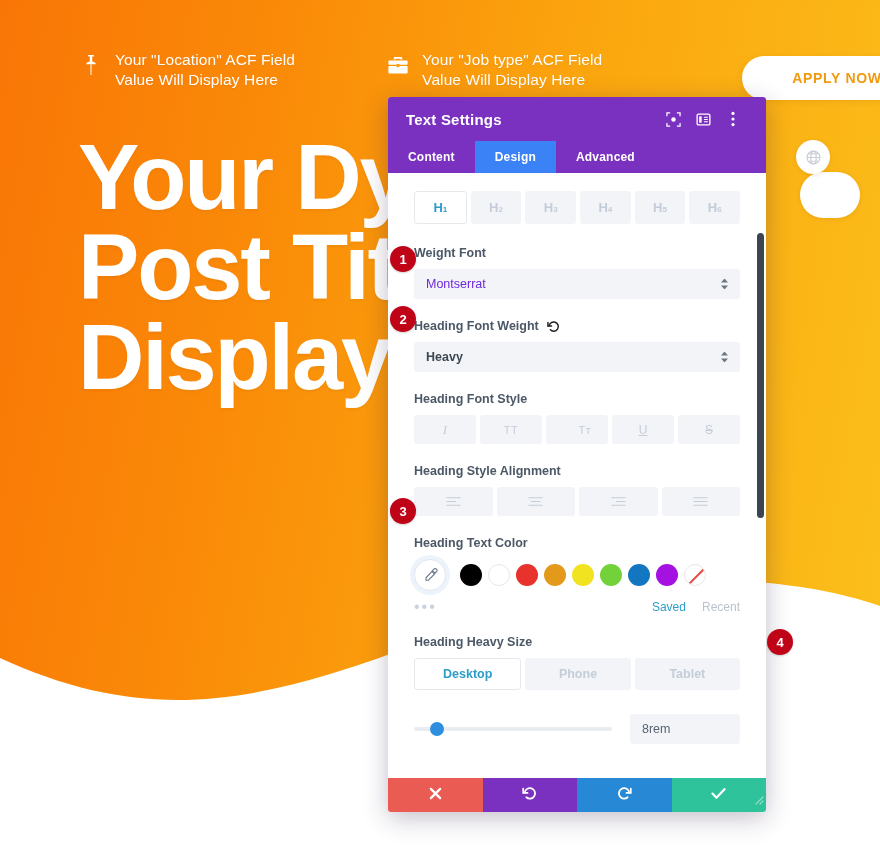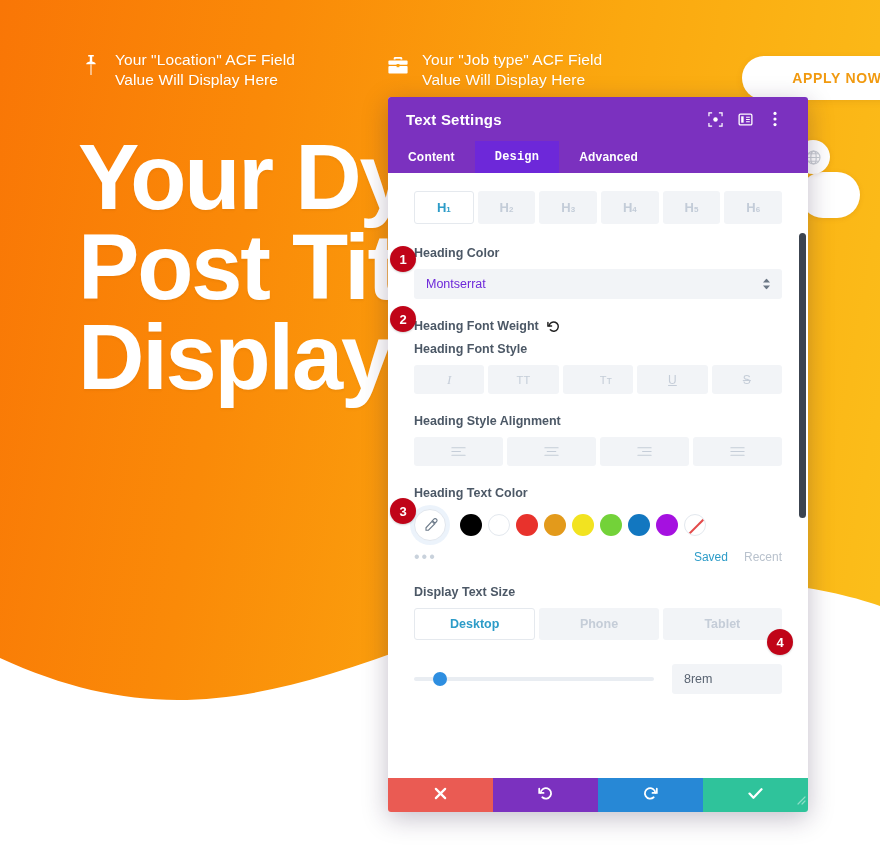--- a/index.html
+++ b/index.html
@@ -76,21 +76,21 @@
     color: #ffffff;
     font-size: 92px; font-weight: 900; line-height: .98;
     letter-spacing: -2.2px;
     text-shadow: 0 2px 2px rgba(160,85,0,.10);
   }
   #hero-heading .ln { display: block; white-space: nowrap; }
 
   
   #settings-panel {
     position: absolute; left: 388px; top: 97px;
-    width: 420px; height: 715px;
+    width: 378px; height: 715px;
     background: #ffffff;
     box-shadow: 0 6px 26px rgba(40,20,60,.28);
     display: flex; flex-direction: column;
     overflow: hidden;
     border-radius: 3px;
   }
   
   #panel-titlebar {
     height: 44px; background: #7b31bf;
     display: flex; align-items: center; padding: 0 18px;
@@ -107,21 +107,21 @@
   
   #panel-tabs {
     height: 32px; background: #7b31bf; display: flex; flex: 0 0 32px;
   }
   .ptab {
     display: flex; align-items: center; justify-content: center;
     padding: 0 20px; height: 32px;
     color: #ffffff; font-size: 12px; font-weight: 700; letter-spacing: .2px;
     cursor: pointer;
   }
-  .ptab.active { background: #6d28d9; font-family: Liberation Mono, monospace; }
+  .ptab.active { background: #3b82f6; }
 
   
   #panel-body {
     flex: 1 1 auto; position: relative; background: #fff;
     overflow: hidden; padding: 0 0 0 0;
   }
   #panel-scrollwrap { position: absolute; inset: 0; padding: 18px 26px 8px 26px; }
 
   
   .hlevels { display: flex; gap: 4px; margin-bottom: 22px; }
@@ -360,38 +360,47 @@
             <span>H</span>
               <sub>5</sub>
           </div>
           <div class="hlevel">
             <span>H</span>
               <sub>6</sub>
           </div>
         </div>
 
         <div class="field-label">
-          <span>Heading Color</span>
+          <span>Weight Font</span>
         </div>
         <div class="select-box">
           <span>Montserrat</span>
           <span class="select-caret">
             <svg width="7" height="11" viewBox="0 0 7 11" fill="currentColor">
               <path d="M3.5 0L7 4H0z"></path>
                 <path d="M3.5 11L0 7h7z"></path>
             </svg>
           </span>
         </div>
 
         <div class="field-label">
           <span>Heading Font Weight</span>
           <span class="reset-ico">
             <svg width="13" height="13" viewBox="0 0 14 14" fill="none" stroke="#222" stroke-width="1.6" stroke-linecap="round">
               <path d="M2.2 6.4A5 5 0 1 1 3.6 10.6"></path>
               <path d="M1 2.6v3.9h3.9"></path>
+            </svg>
+          </span>
+        </div>
+        <div class="select-box bold">
+          <span>Heavy</span>
+          <span class="select-caret">
+            <svg width="7" height="11" viewBox="0 0 7 11" fill="currentColor">
+              <path d="M3.5 0L7 4H0z"></path>
+                <path d="M3.5 11L0 7h7z"></path>
             </svg>
           </span>
         </div>
 
         <div class="field-label">
           <span>Heading Font Style</span>
         </div>
         <div class="btn-row">
           <div class="seg-btn">
             <span style="font-style:italic;font-family:'Liberation Serif',serif;font-size:13px;">I</span>
@@ -458,21 +467,21 @@
         </div>
         <div class="color-sub">
           <span class="dots-more">•••</span>
           <div class="color-tabs">
             <span class="ctab on">Saved</span>
             <span class="ctab off">Recent</span>
           </div>
         </div>
 
         <div class="field-label">
-          <span>Display Text Size</span>
+          <span>Heading Heavy Size</span>
         </div>
         <div class="dev-row">
           <div class="dev-btn active">Desktop</div>
           <div class="dev-btn">Phone</div>
           <div class="dev-btn">Tablet</div>
         </div>
         <div class="slider-row">
           <div class="slider">
             <div class="track"></div>
             <div class="knob" style="left:8%"></div>

